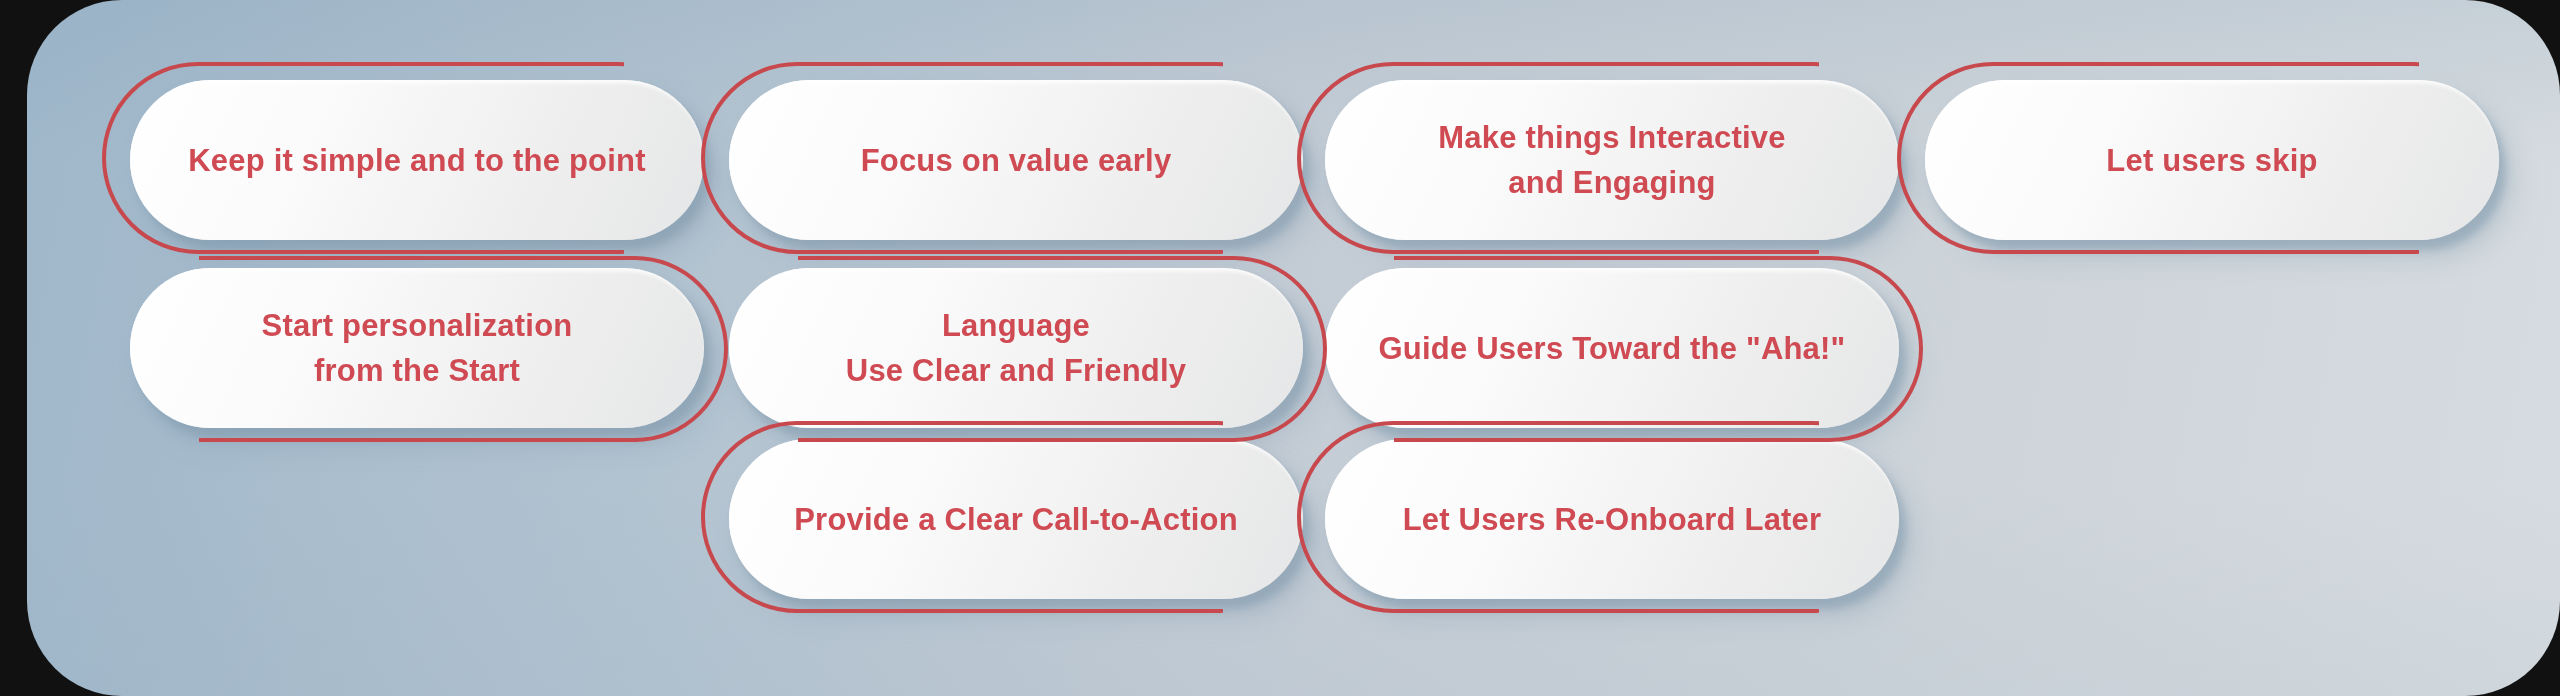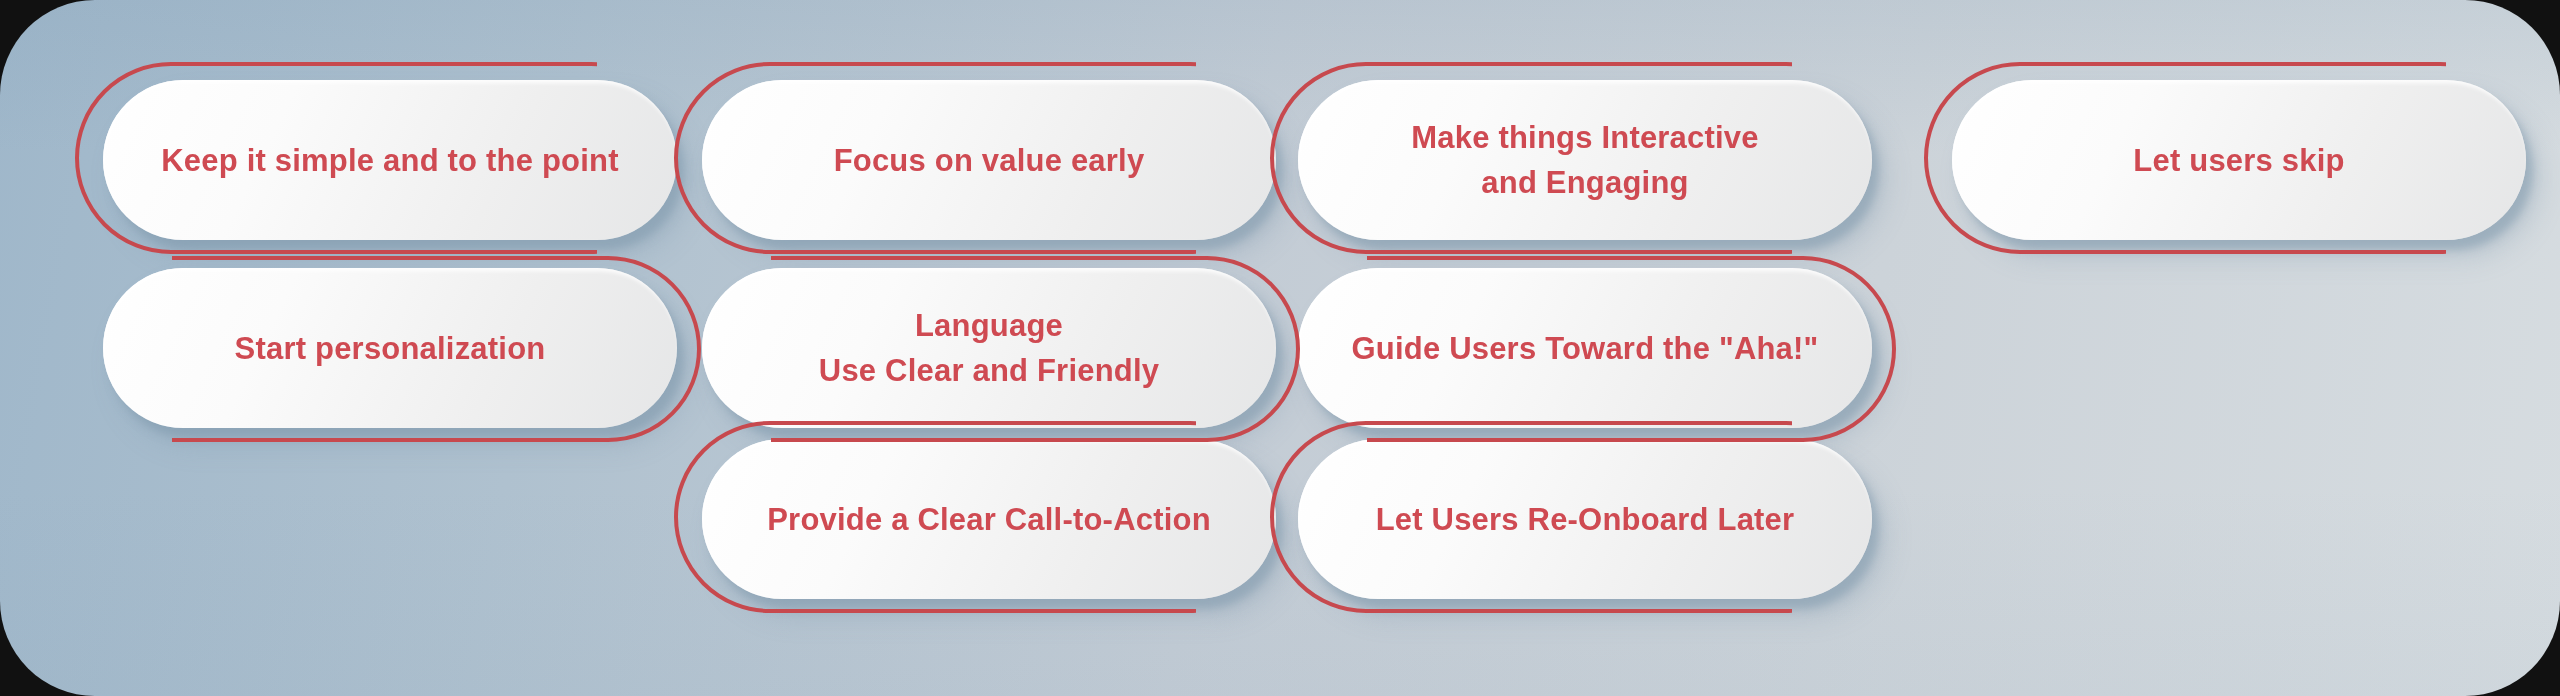--- a/index.html
+++ b/index.html
@@ -13,24 +13,25 @@
   *{margin:0;padding:0;box-sizing:border-box;}
   html,body{width:2560px;height:696px;overflow:hidden;}
   body{background:var(--bg-outer);font-family:"Liberation Sans","DejaVu Sans",sans-serif;}
 
   .canvas{
     position:absolute;inset:0;
     border-radius:95px;
     background:
       linear-gradient(180deg, rgba(125,155,180,.16) 0%, rgba(255,255,255,0) 22%, rgba(255,255,255,0) 70%, rgba(120,150,175,.07) 100%),
       linear-gradient(100deg, #9fb7ca 0%, #afc1cf 22%, #c3ccd5 48%, #ccd3d9 72%, #d6dce0 100%);
+    margin-left: 27px;
   }
 
   .card{position:absolute;width:574px;height:160px;}
-  .c1{left:103px}.c2{left:702px}.c3{left:1298px}.c4{left:1952px}
+  .c1{left:103px}.c2{left:702px}.c3{left:1298px}.c4{left:1898px}
   .r1{top:80px}.r2{top:268px}.r3{top:439px}
 
   .pill{
     position:absolute;inset:0;z-index:1;
     border-radius:80px;
     background:linear-gradient(116deg, var(--pill-light) 0%, #fbfbfb 30%, #efefef 68%, var(--pill-dark) 100%);
     box-shadow:
       7px 10px 8px rgba(125,152,172,.50),
       14px 18px 26px rgba(125,152,172,.28),
       inset 2px 3px 4px rgba(255,255,255,.9);
@@ -106,20 +107,21 @@
     </div>
   </div>
 
   <div class="card r2 c1 open-left">
     <div class="outline-clip">
         <div class="outline"></div>
       </div>
     <div class="pill">
       <div class="label">
         <span>Start personalization</span>
+        <span>from the Start</span>
       </div>
     </div>
   </div>
 
   <div class="card r2 c2 open-left">
     <div class="outline-clip">
         <div class="outline"></div>
       </div>
     <div class="pill">
       <div class="label">

